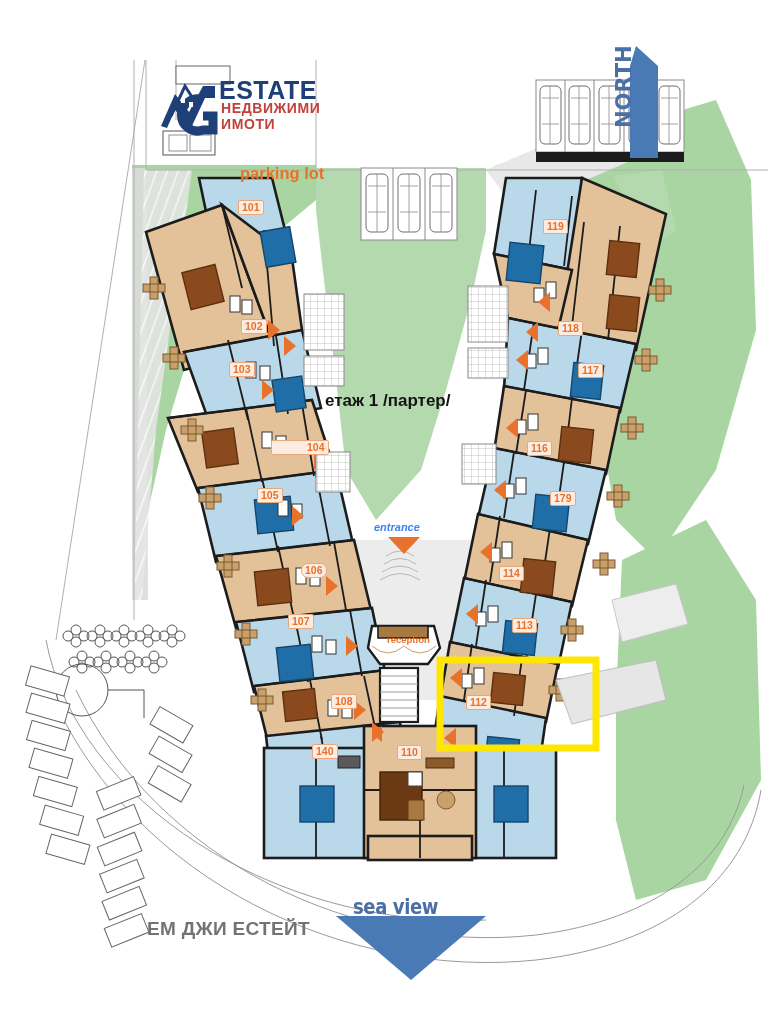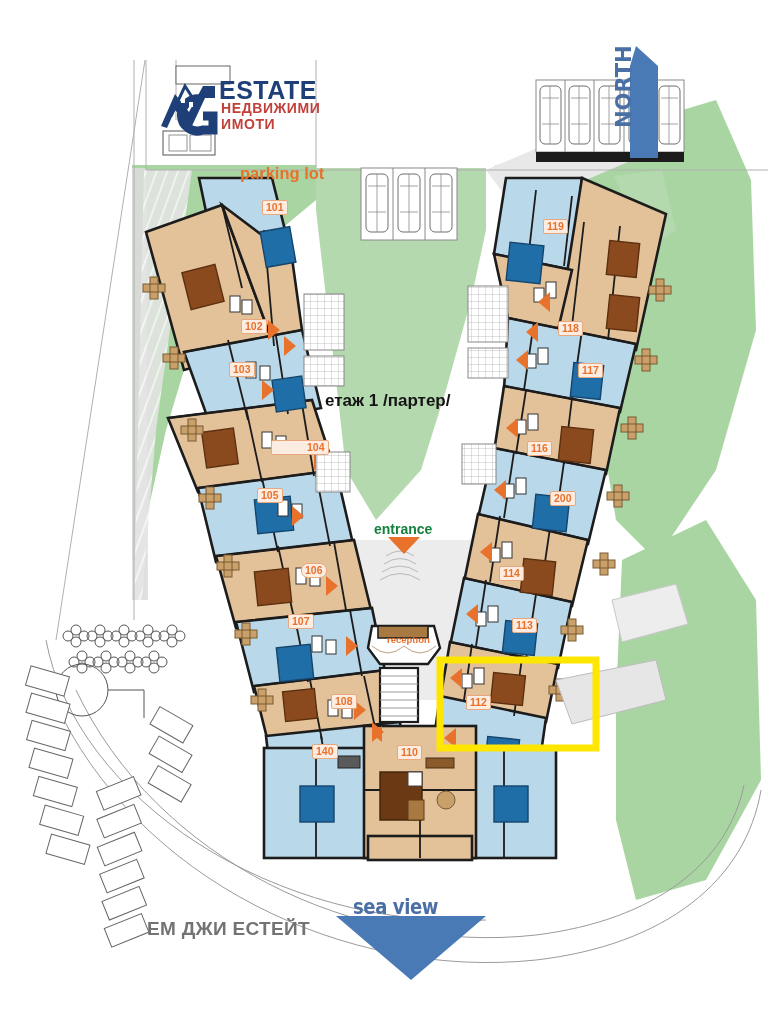--- a/index.html
+++ b/index.html
@@ -17,21 +17,21 @@
   .logo-box{position:absolute;left:143px;top:72px;width:150px;height:72px;}
   .logo-estate{position:absolute;left:60px;top:4px;font-size:25px;font-weight:bold;
       color:#1f3f78;letter-spacing:.5px;}
   .logo-sub{position:absolute;left:62px;top:28px;font-size:14px;font-weight:bold;
       color:#c2403a;letter-spacing:.6px;}
 
   .parking-lot{left:224px;top:128px;font-size:16.5px;font-weight:bold;color:#e8722c;margin-top:36px;}
 
   .floor-title{left:309px;top:391px;font-size:17px;font-weight:bold;color:#141414;}
 
-  .entrance{left:358px;top:521px;font-size:14px;font-weight:bold;color:#15803d;}
+  .entrance{left:358px;top:521px;font-size:11px;font-weight:bold;color:#3b82f6;font-style:italic;}
 
   .reception{left:371px;top:634px;font-size:9.5px;font-weight:bold;color:#e8722c;}
 
   .sea-view{left:337px;top:894px;font-size:22px;font-weight:bold;color:#4a6fa5;
       letter-spacing:-.5px;font-family:"DejaVu Sans",sans-serif;
       transform:scaleX(.82);transform-origin:left top;}
 
   .mg-cyr{left:131px;top:918px;font-size:19px;font-weight:bold;color:#737373;
       letter-spacing:.3px;}
 
@@ -641,33 +641,33 @@
 
 <div class="lbl sea-view">sea view</div>
 
 <div class="lbl mg-cyr">ЕМ ДЖИ ЕСТЕЙТ</div>
 
 <div class="north">
   <span>NORTH</span>
 </div>
 
 <div id="apt-layer">
-      <div class="apt" style="left: 222px; top: 200px; margin-left: 24px;">101</div>
+      <div class="apt" style="left: 222px; top: 200px;">101</div>
       <div class="apt" style="left: 225px; top: 319px;">102</div>
       <div class="apt" style="left: 213px; top: 362px;">103</div>
       <div class="apt" style="left: 255px; top: 440px; padding-left: 35px;">104</div>
       <div class="apt" style="left: 241px; top: 488px;">105</div>
       <div class="apt" style="left: 285px; top: 563px; border-radius: 7px;">106</div>
       <div class="apt" style="left: 272px; top: 614px;">107</div>
       <div class="apt" style="left: 315px; top: 694px;">108</div>
       <div class="apt" style="left: 296px; top: 744px;">140</div>
       <div class="apt" style="left: 381px; top: 745px;">110</div>
       <div class="apt" style="left: 450px; top: 695px;">112</div>
       <div class="apt" style="left: 496px; top: 618px;">113</div>
       <div class="apt" style="left: 483px; top: 566px;">114</div>
-      <div class="apt" style="left: 534px; top: 491px;">200</div>
+      <div class="apt" style="left: 534px; top: 491px;">179</div>
       <div class="apt" style="left: 511px; top: 441px;">116</div>
       <div class="apt" style="left: 562px; top: 363px;">117</div>
       <div class="apt" style="left: 542px; top: 321px;">118</div>
       <div class="apt" style="left: 527px; top: 219px;">119</div>
     </div>
 
 </div>
 
 </body></html>

